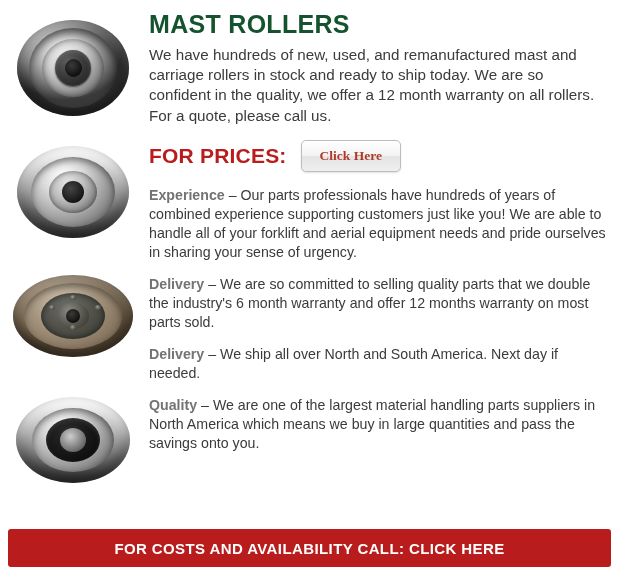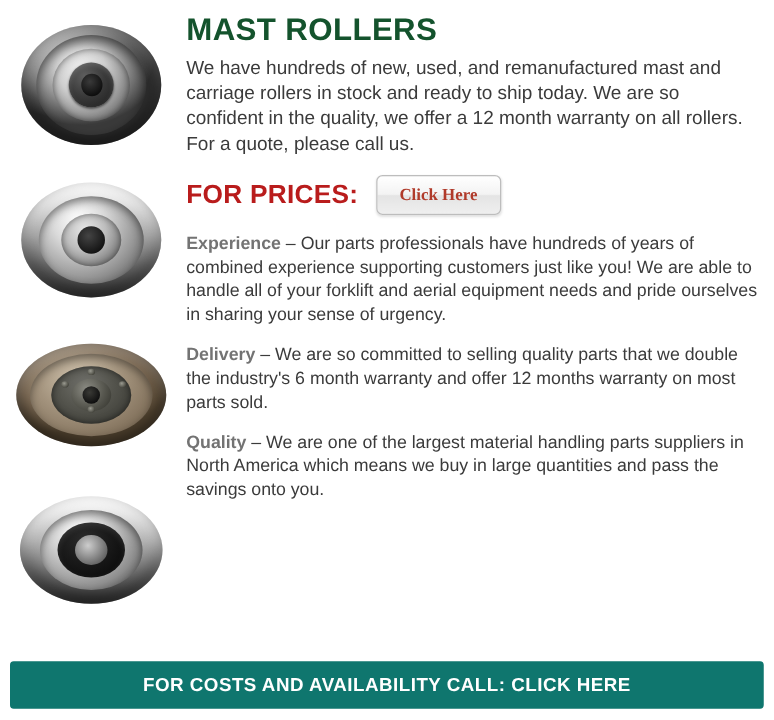--- a/index.html
+++ b/index.html
@@ -266,21 +266,21 @@
   }
   .feature .dash {
     color: #3b3b3b;
   }
   .footer-bar {
     position: absolute;
     left: 8px;
     bottom: 9px;
     width: 603px;
     height: 38px;
-    background: #0f766e;
+    background: #b91c1c;
     border-radius: 3px;
     display: flex;
     align-items: center;
     justify-content: center;
     color: #ffffff;
     font-weight: bold;
     font-size: 15px;
     letter-spacing: 0.4px;
     cursor: pointer;
   }
@@ -351,20 +351,23 @@
 
       <p class="feature">
         <b>Experience</b><span class="dash"> – </span><span>Our parts professionals have hundreds of years of combined experience supporting customers just like you!  We are able to handle all of your forklift and aerial equipment needs and pride ourselves in sharing your sense of urgency.</span>
       </p>
 
 
       <p class="feature">
         <b>Delivery</b><span class="dash"> – </span><span>We are so committed to selling quality parts that we double the industry's 6 month warranty and offer 12 months warranty on most parts sold.</span>
       </p>
 
+      <p class="feature">
+        <b>Delivery</b><span class="dash"> – </span><span>We ship all over North and South America.  Next day if needed.</span>
+      </p>
 
       <p class="feature">
         <b>Quality</b><span class="dash"> – </span><span>We are one of the largest material handling parts suppliers in North America which means we buy in large quantities and pass the savings onto you.</span>
       </p>
 
     </div>
   </div>
 
   <div class="footer-bar">FOR COSTS AND AVAILABILITY CALL: CLICK HERE</div>
 

